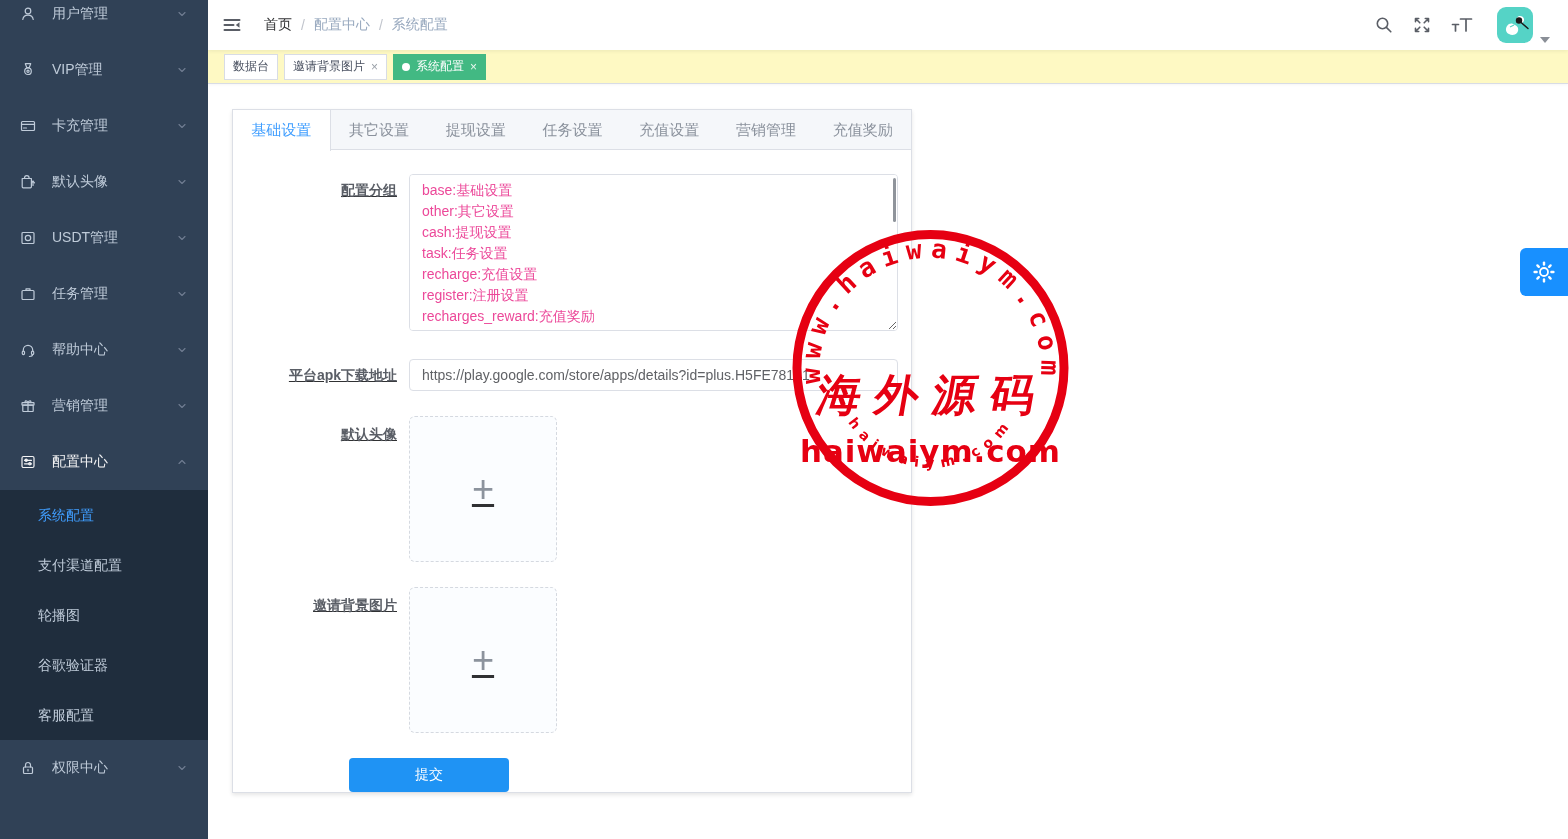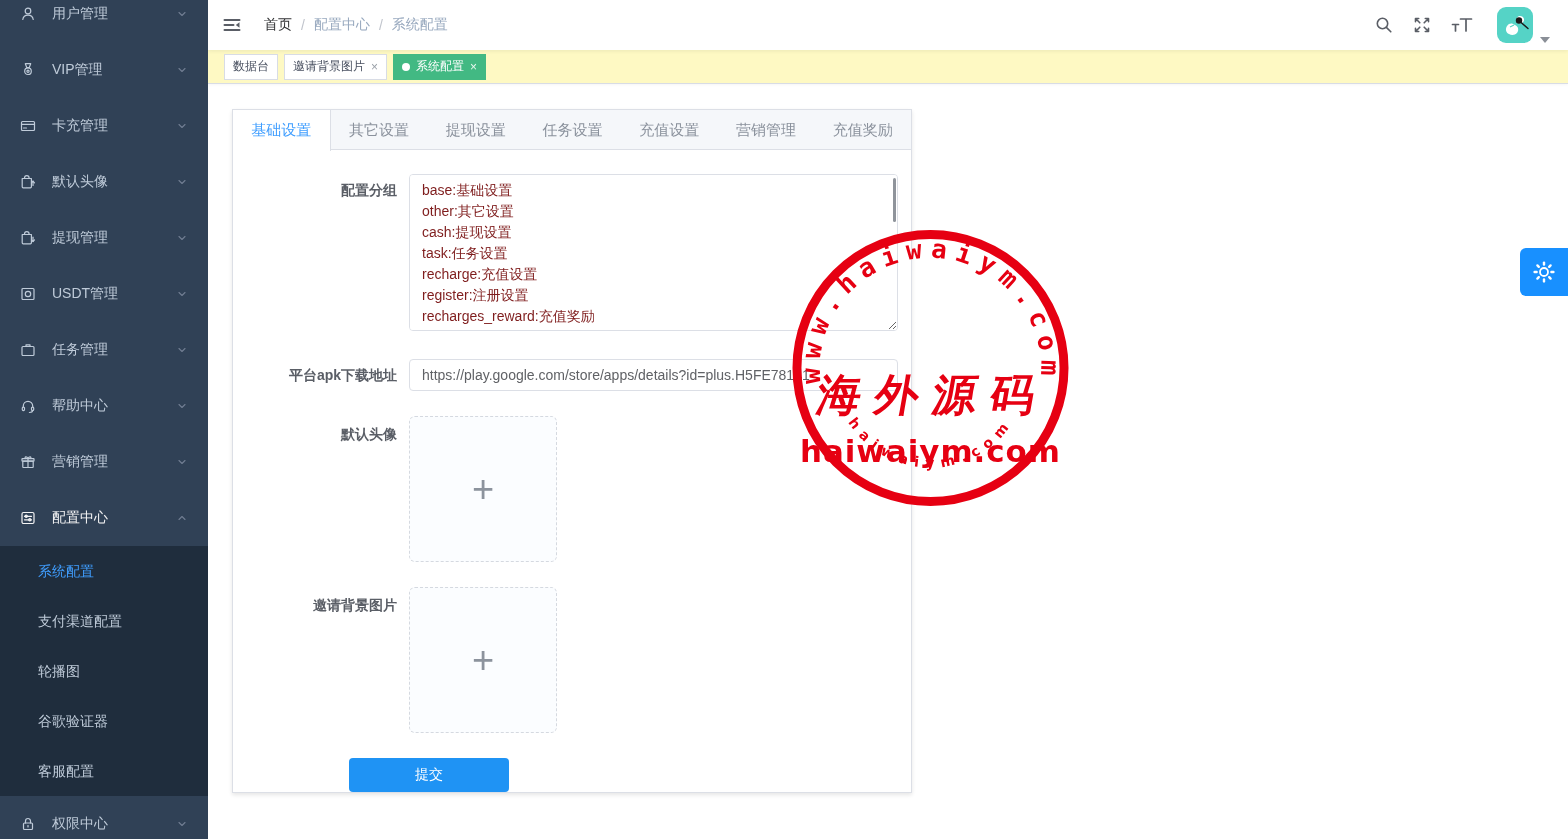--- a/index.html
+++ b/index.html
@@ -73,32 +73,32 @@
   }
   .tabs-header { display:flex; height:40px; background:#f5f7fa; border-bottom:1px solid #dcdfe6; }
   .tab-item {
     flex:1; text-align:center; line-height:39px; font-size:15px; color:#8a919c;
     cursor:pointer; white-space:nowrap;
   }
   .tab-item.active {
     background:#fff; color:#409eff; border-right:1px solid #dcdfe6;
     height:41px; margin-bottom:-1px;
   }
-  .tabs-body { padding:24px 0 12px 0; }
+  .tabs-body { padding:24px 0 12px 0;text-decoration:underline; }
 
   .form-row { display:flex; margin-bottom:25px; }
   .form-label {
     width:176px; flex:none; text-align:right; padding-right:12px; padding-top:8px;
     color:#5a5e66; font-weight:700; font-size:14px;
   }
   .form-control { width:489px; }
   .ta-wrap { position:relative; }
   textarea.el-textarea {
     width:489px; height:157px; border:1px solid #dcdfe6; border-radius:4px;
-    padding:5px 12px; font-size:14px; line-height:21px; color:#7f1d1d;
+    padding:5px 12px; font-size:14px; line-height:21px; color:#ec4899;
     font-family:"Liberation Sans","DejaVu Sans",sans-serif; outline:none; resize:both;
   }
   .ta-scroll-thumb { position:absolute; right:2px; top:4px; width:3px; height:44px; background:#8f949b; border-radius:2px; }
   input.el-input {
     width:489px; height:32px; border:1px solid #dcdfe6; border-radius:4px;
     padding:0 12px; font-size:14px; color:#606266; outline:none;
     font-family:"Liberation Sans","DejaVu Sans",sans-serif;
   }
   .upload-box {
     width:148px; height:146px; border:1px dashed #d5d9e0; border-radius:6px;
@@ -178,34 +178,20 @@
             <line x1="13" y1="11.5" x2="13" y2="7.2"></line>
             <polyline points="11.5,8.8 13,7.2 14.5,8.8"></polyline>
           </svg>
       </span>
       <span>默认头像</span>
       <svg class="chevron chev" viewBox="0 0 16 16">
           <polyline points="4,6 8,10 12,6"></polyline>
         </svg>
     </div>
 
-    <div class="menu-item">
-      <span class="mi-icon">
-        <svg class="stroke" width="16" height="16" viewBox="0 0 16 16">
-            <path d="M4.5 4.5V4a2.3 2.3 0 0 1 4.6 0v.5"></path>
-            <path d="M2.2 4.5h9.2v8.3a1 1 0 0 1-1 1H3.2a1 1 0 0 1-1-1z"></path>
-            <line x1="13" y1="7.2" x2="13" y2="11.5"></line>
-            <polyline points="11.5,9.9 13,11.5 14.5,9.9"></polyline>
-          </svg>
-      </span>
-      <span>提现管理</span>
-      <svg class="chevron chev" viewBox="0 0 16 16">
-          <polyline points="4,6 8,10 12,6"></polyline>
-        </svg>
-    </div>
 
     <div class="menu-item">
       <span class="mi-icon">
         <svg class="stroke" width="16" height="16" viewBox="0 0 16 16">
             <rect x="2" y="2.5" width="12" height="11" rx="1"></rect>
             <circle cx="8" cy="8" r="2.7"></circle>
           </svg>
       </span>
       <span>USDT管理</span>
       <svg class="chevron chev" viewBox="0 0 16 16">

